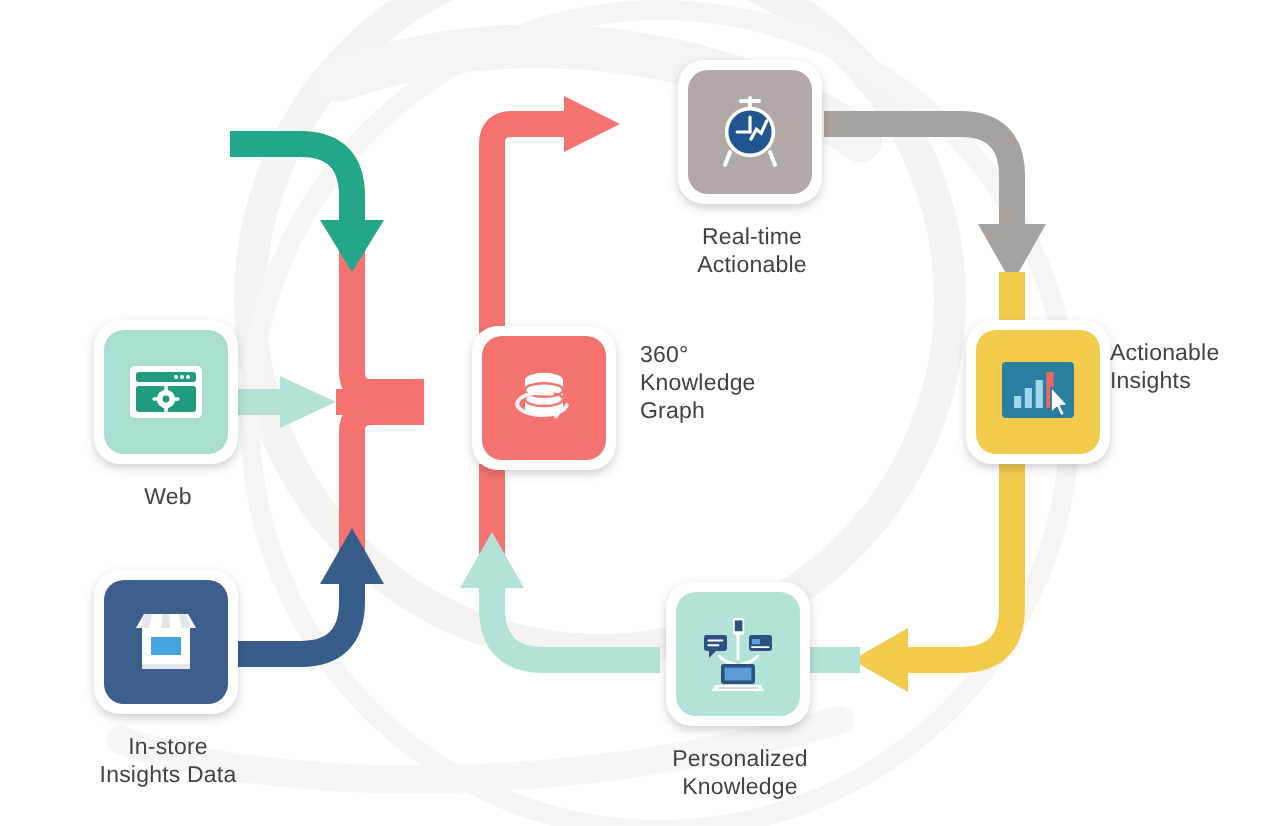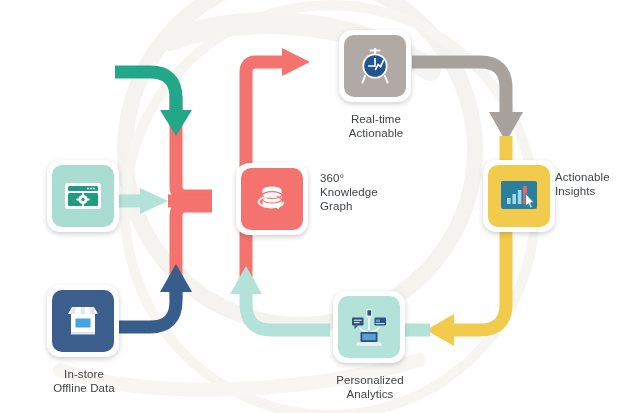--- a/index.html
+++ b/index.html
@@ -148,40 +148,41 @@
           </g>
           <g stroke="#ffffff" stroke-width="1.8" stroke-linecap="round">
             <line x1="22" y1="17.6" x2="22" y2="19.2"></line>
             <line x1="22" y1="27.8" x2="22" y2="29.4"></line>
             <line x1="16.1" y1="23.5" x2="17.7" y2="23.5"></line>
             <line x1="26.3" y1="23.5" x2="27.9" y2="23.5"></line>
           </g>
         </svg>
       </div>
     </div>
+    <div class="lbl">Web</div>
   </div>
 
   <div class="node" id="n-store">
     <div class="card">
       <div class="card-inner" style="background:#3b5e8c;">
         <svg width="42" height="40" viewBox="0 0 42 40">
           <path d="M6 13 L10 6 L32 6 L36 13 Z" fill="#ffffff"></path>
           <g fill="#e2e6ec">
             <path d="M10.5 6 L8.2 13 L12.6 13 L14 6 Z"></path>
             <path d="M19 6 L18.6 13 L23 13 L22.6 6 Z"></path>
             <path d="M27.5 6 L28.9 13 L33.3 13 L31 6 Z"></path>
           </g>
           <rect x="9" y="13" width="24" height="20" fill="#ffffff"></rect>
           <rect x="13.5" y="17.5" width="15" height="9" fill="#46a3e0"></rect>
           <rect x="9" y="31" width="24" height="2.5" fill="#e2e6ec"></rect>
         </svg>
       </div>
     </div>
     <div class="lbl">In-store
-Offline Data</div>
+Insights Data</div>
   </div>
 
   <div class="node" id="n-kg">
     <div class="card">
       <div class="card-inner" style="background:#f4736e;">
         <svg width="44" height="42" viewBox="0 0 44 42">
           <g fill="#ffffff">
             <ellipse cx="22" cy="12" rx="9.5" ry="3.6"></ellipse>
             <rect x="12.5" y="12" width="19" height="14"></rect>
             <ellipse cx="22" cy="26" rx="9.5" ry="3.6"></ellipse>
@@ -279,16 +280,16 @@
           <rect x="14.5" y="26" width="17" height="10" rx="1.2" fill="#2b5280"></rect>
           <rect x="16.3" y="27.8" width="13.4" height="6.4" fill="#5b9ed6"></rect>
           <path d="M11.5 36.5 L34.5 36.5 L36 39.5 L10 39.5 Z" fill="#ffffff"></path>
           <g stroke="#c9cfd8" stroke-width="0.7">
             <line x1="13" y1="38" x2="33" y2="38"></line>
           </g>
         </svg>
       </div>
     </div>
     <div class="lbl">Personalized
-Analytics</div>
+Knowledge</div>
   </div>
 
 </div>
 
 </body></html>

